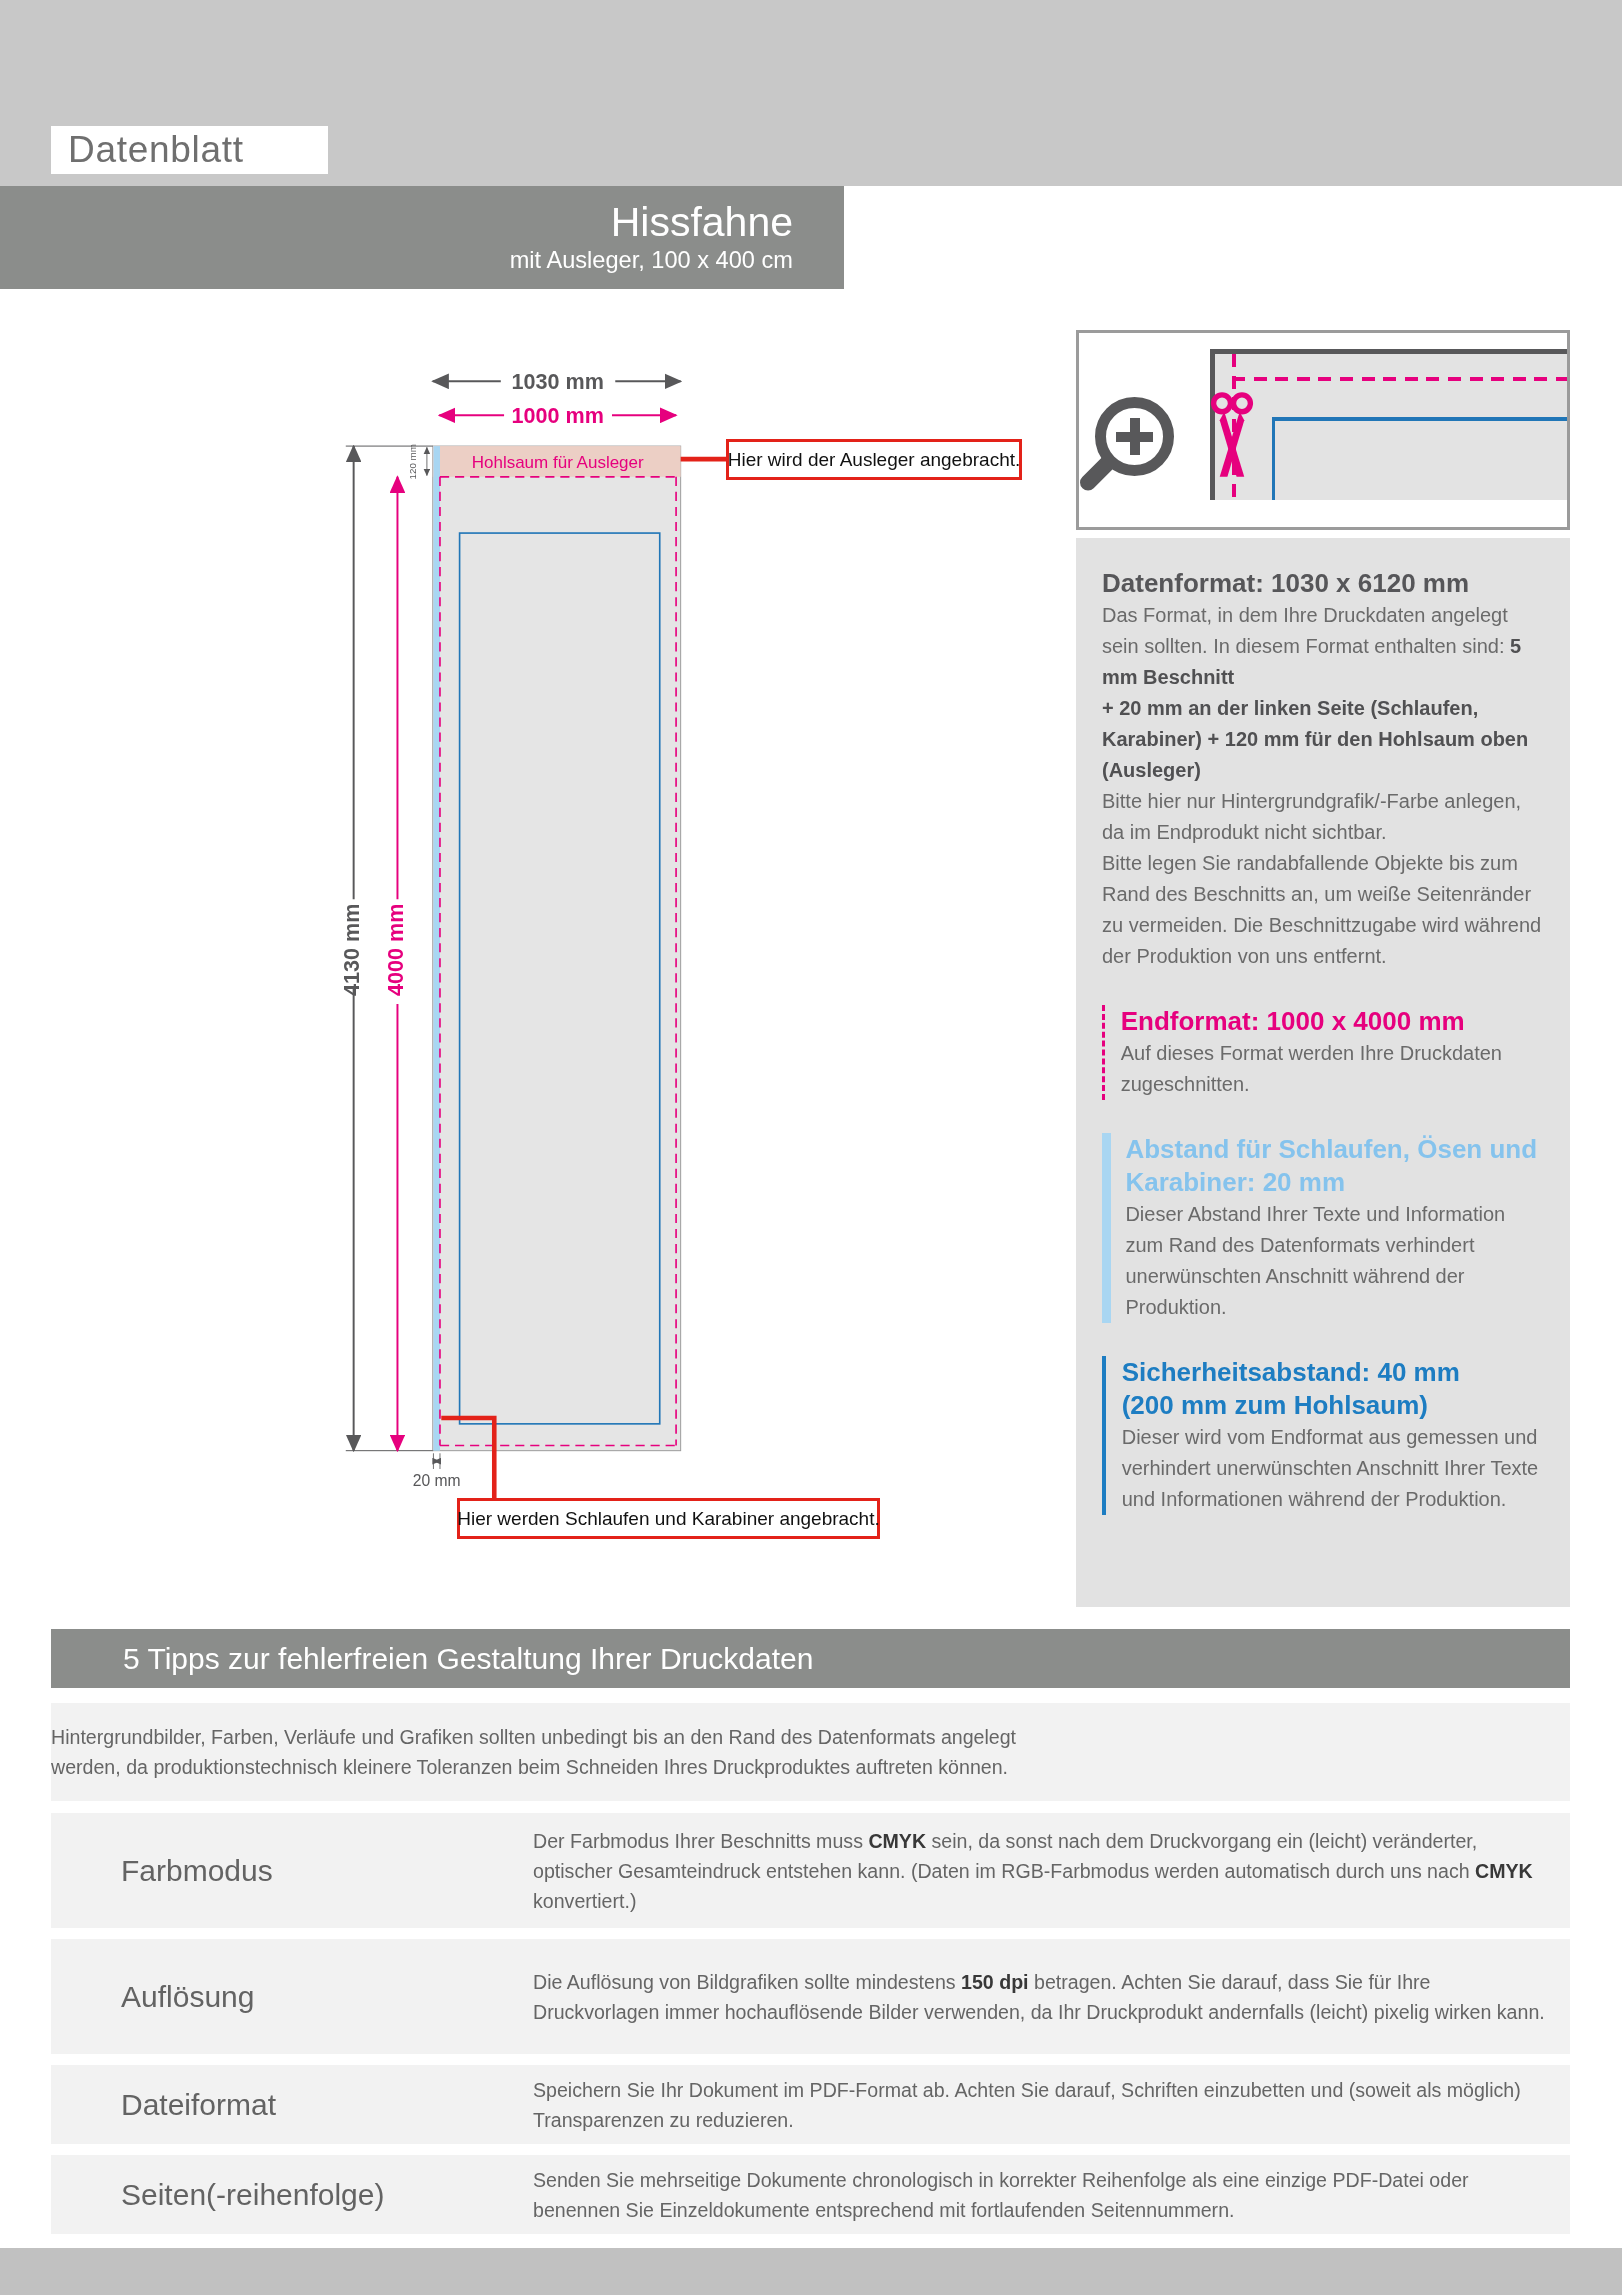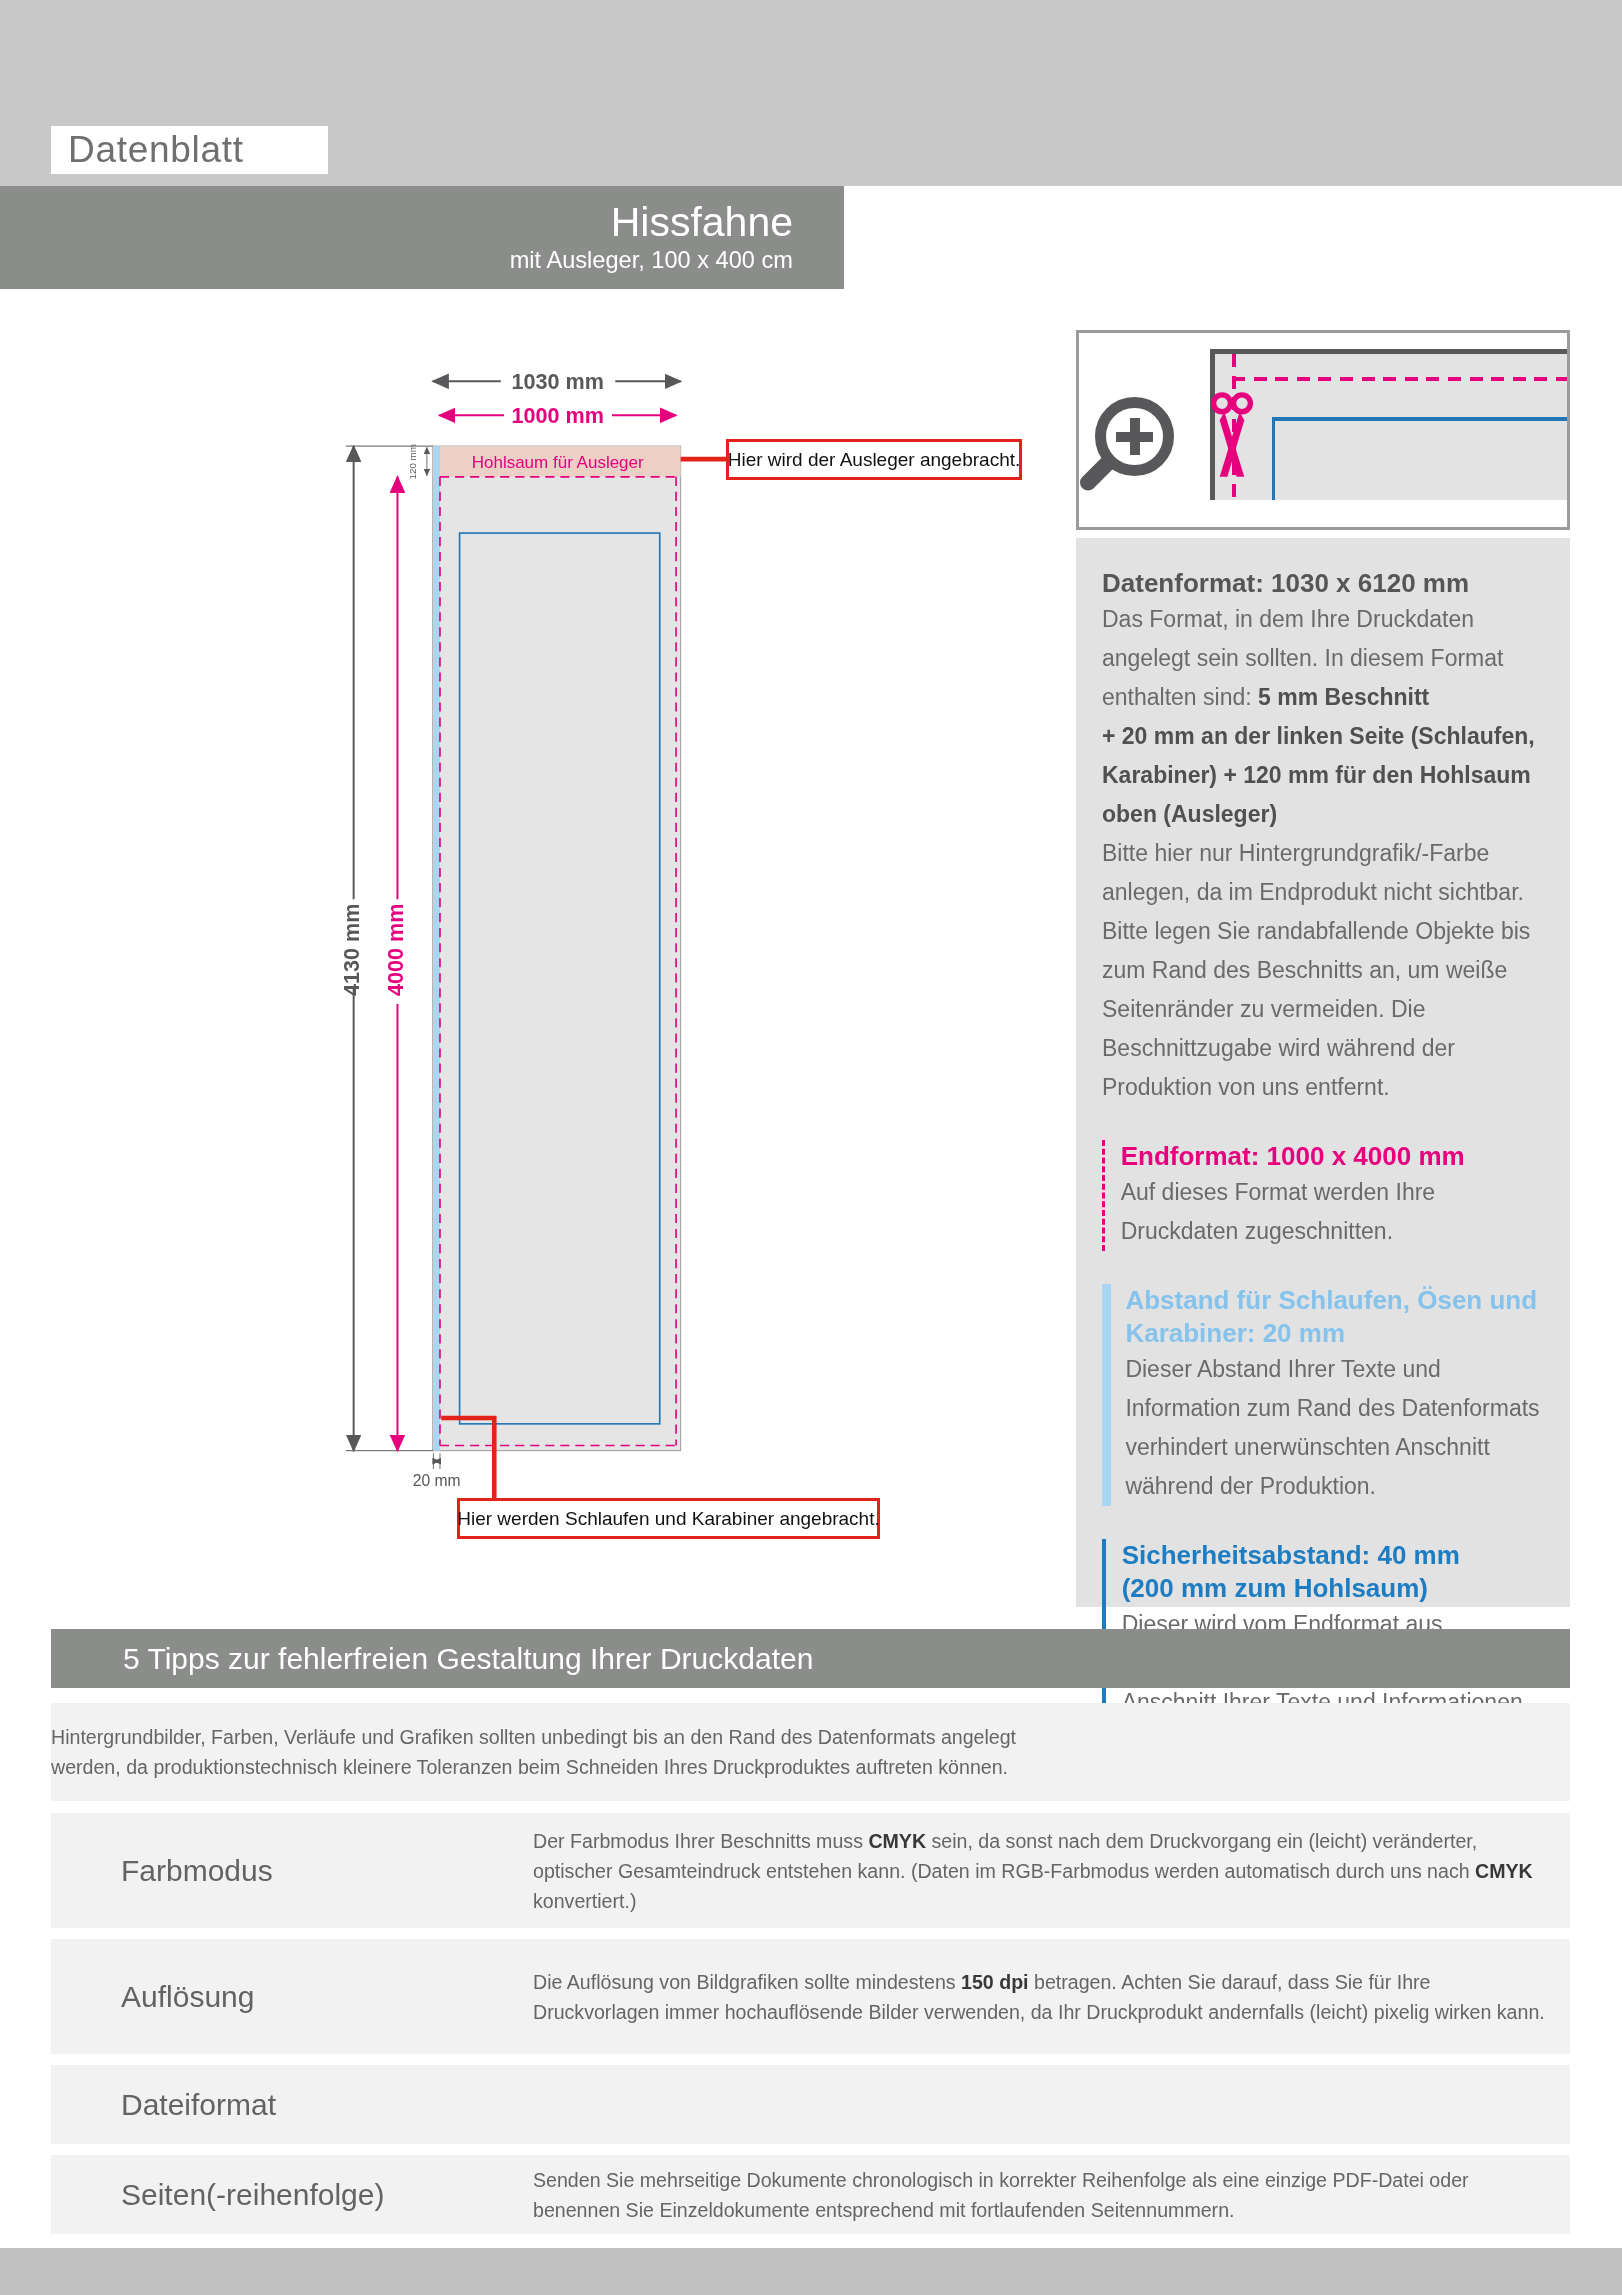--- a/index.html
+++ b/index.html
@@ -37,21 +37,21 @@
   .mag-circle{position:absolute;left:16.4px;top:64px;width:79px;height:79px;border:11px solid #58585a;
         border-radius:50%;}
   .mag-bar-h{position:absolute;left:37px;top:99px;width:37px;height:9.8px;background:#58585a;}
   .mag-bar-v{position:absolute;left:51px;top:85px;width:9.8px;height:37px;background:#58585a;}
   .mag-handle{position:absolute;left:-2.6px;top:132px;width:43px;height:15.7px;background:#58585a;
         border-radius:7.9px;transform:rotate(-45deg);}
   
   .panel{position:absolute;left:1076px;top:538px;width:494px;height:1069px;background:#e2e2e2;
         padding:29px 26px 0 26px;}
   .panel h3{margin:0;font-size:26px;line-height:33px;font-weight:700;color:#565659;}
-  .panel p{margin:0;font-size:23px;line-height:39px;color:#6a6a6a;}
+  .panel p{margin:0;font-size:20px;line-height:31px;color:#6a6a6a;}
   .panel b{color:#505052;}
   .blk{margin-top:33px;}
   .blk-end{border-left:3.9px dashed #e6007e;padding-left:15.7px;}
   .blk-end h3{color:#e6007e;}
   .blk-abs{border-left:9.2px solid #a9d6f2;padding-left:14.4px;}
   .blk-abs h3{color:#85c3ed;}
   .blk-sic{border-left:4.6px solid #1d7dc2;padding-left:15.7px;}
   .blk-sic h3{color:#1d7dc2;}
   .p2gap{margin-top:29.4px;}
   
@@ -215,20 +215,21 @@
     <div class="body"><span>Der Farbmodus Ihrer Beschnitts muss </span><b>CMYK</b><span> sein, da sonst nach dem Druckvorgang ein (leicht) veränderter, optischer Gesamteindruck entstehen kann. (Daten im RGB-Farbmodus werden automatisch durch uns nach </span><b>CMYK</b><span> konvertiert.)</span></div>
   </div>
 
   <div class="tiprow r3">
     <div class="lbl">Auflösung</div>
     <div class="body"><span>Die Auflösung von Bildgrafiken sollte mindestens </span><b>150 dpi</b><span> betragen. Achten Sie darauf, dass Sie für Ihre Druckvorlagen immer hochauflösende Bilder verwenden, da Ihr Druckprodukt andernfalls (leicht) pixelig wirken kann.</span></div>
   </div>
 
   <div class="tiprow r4">
     <div class="lbl">Dateiformat</div>
+    <div class="body"><span>Speichern Sie Ihr Dokument im PDF-Format ab. Achten Sie darauf, Schriften einzubetten und (soweit als möglich) Transparenzen zu reduzieren.</span></div>
   </div>
 
   <div class="tiprow r5">
     <div class="lbl">Seiten(-reihenfolge)</div>
     <div class="body"><span>Senden Sie mehrseitige Dokumente chronologisch in korrekter Reihenfolge als eine einzige PDF-Datei oder benennen Sie Einzeldokumente entsprechend mit fortlaufenden Seitennummern.</span></div>
   </div>
 
   <div class="footband"></div>
 
 </div>

